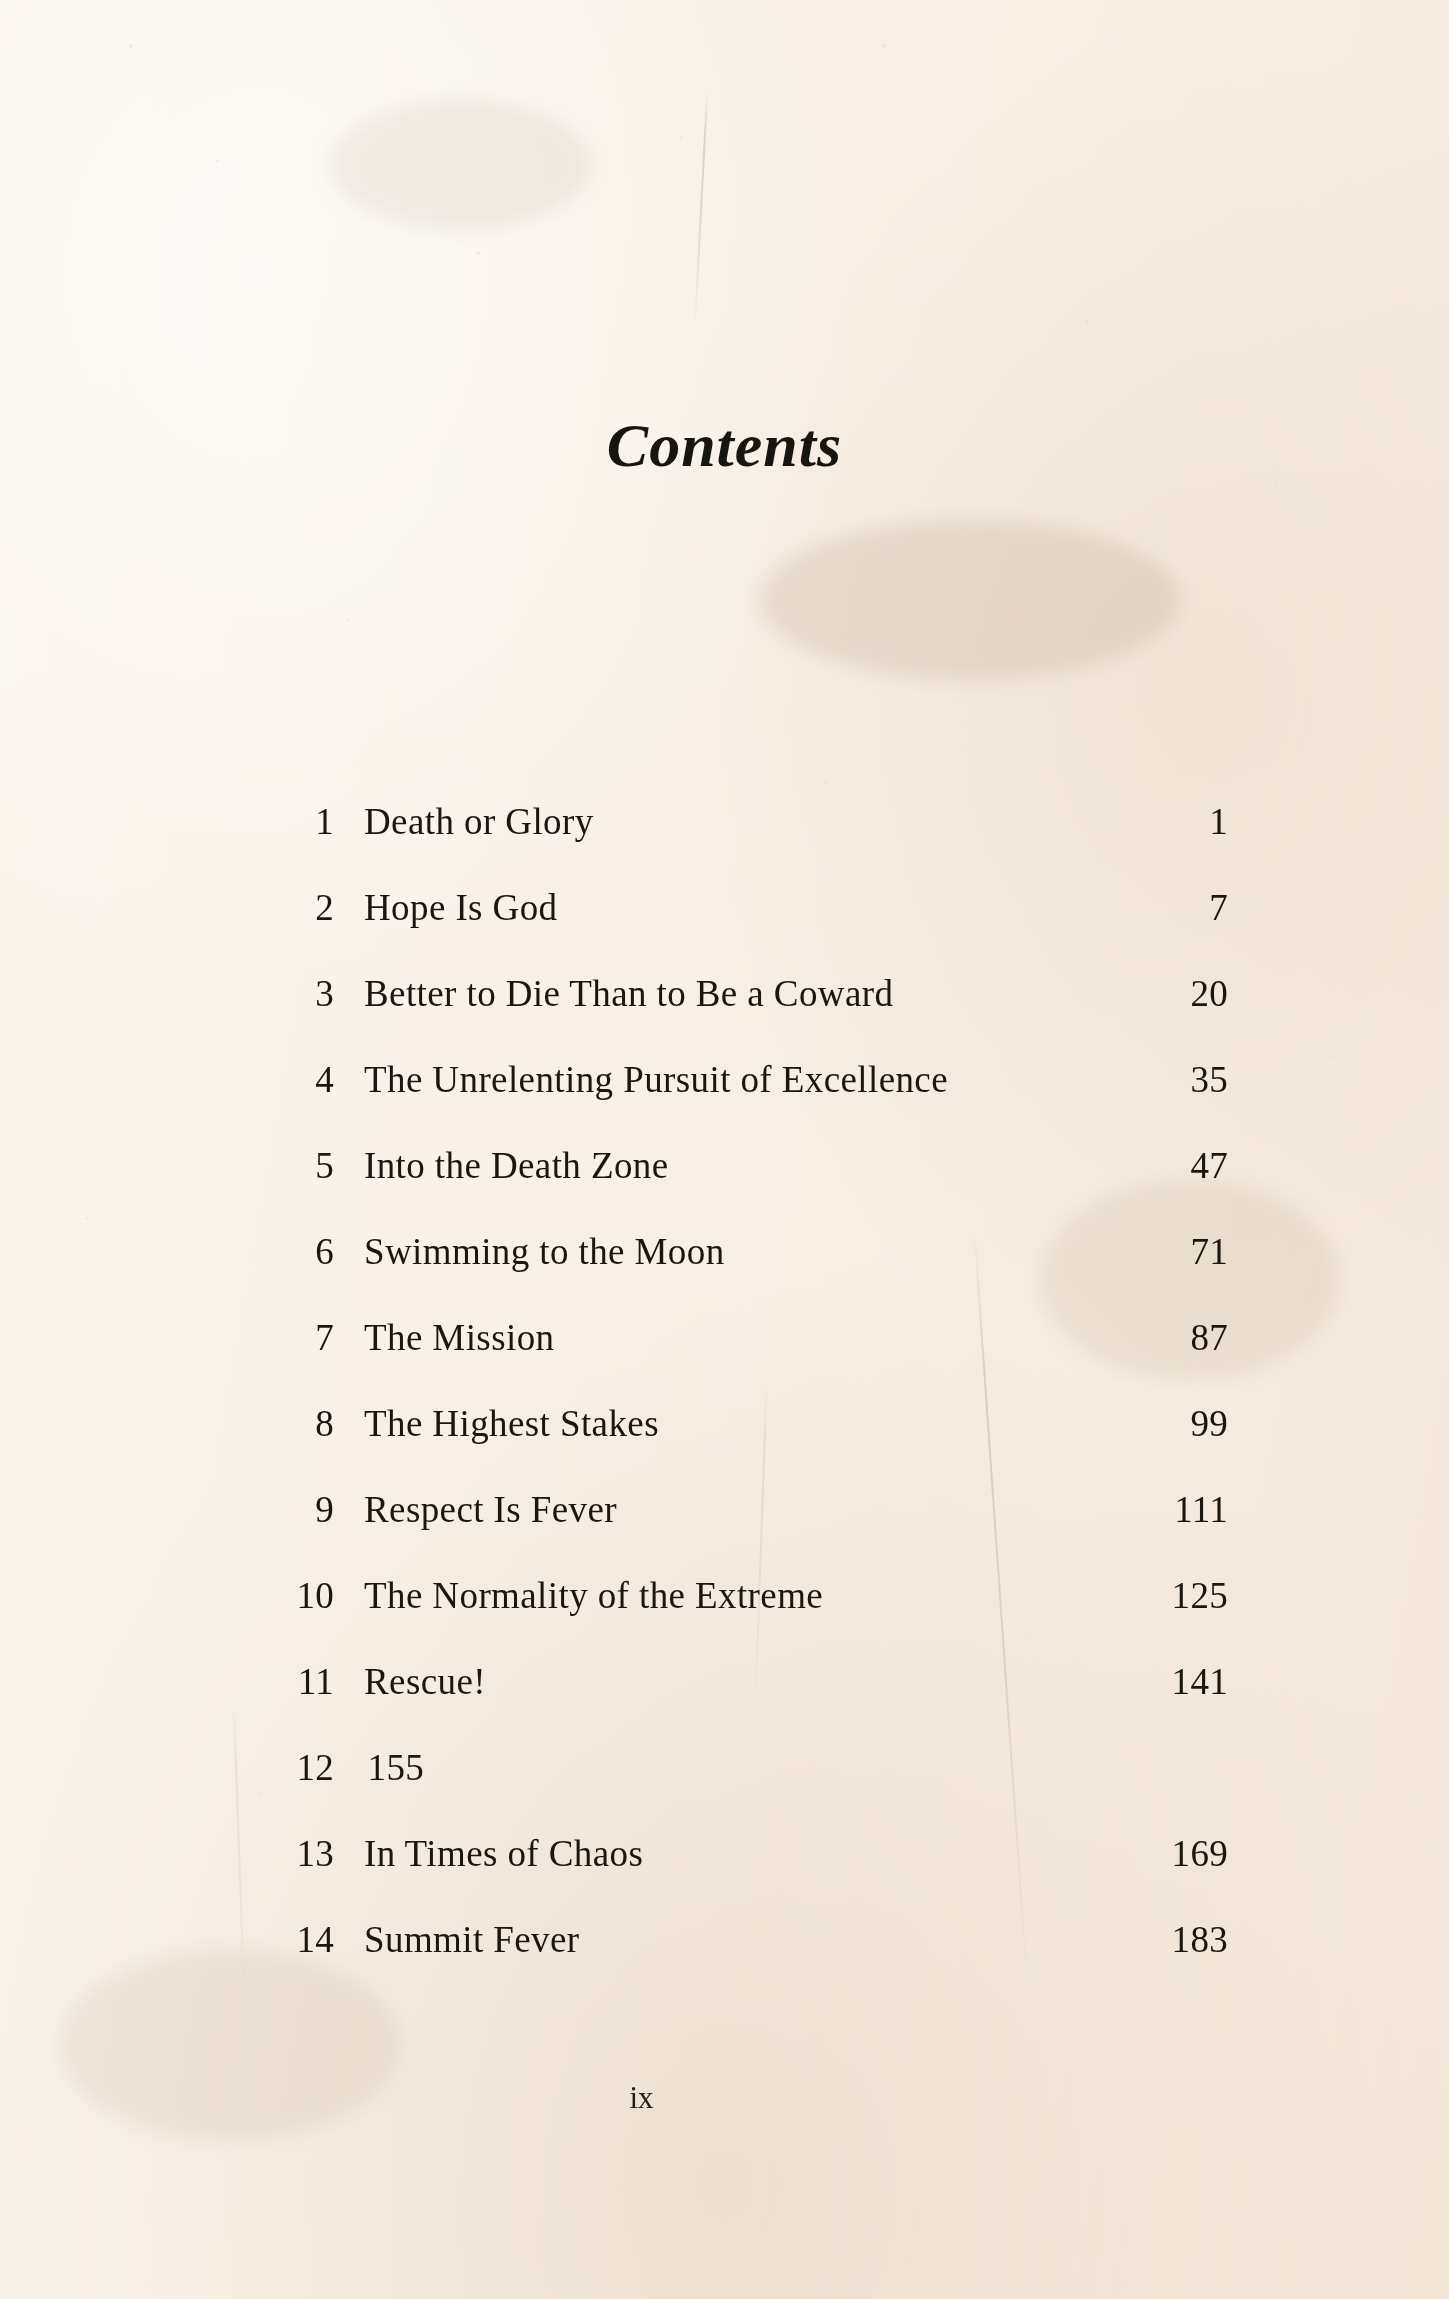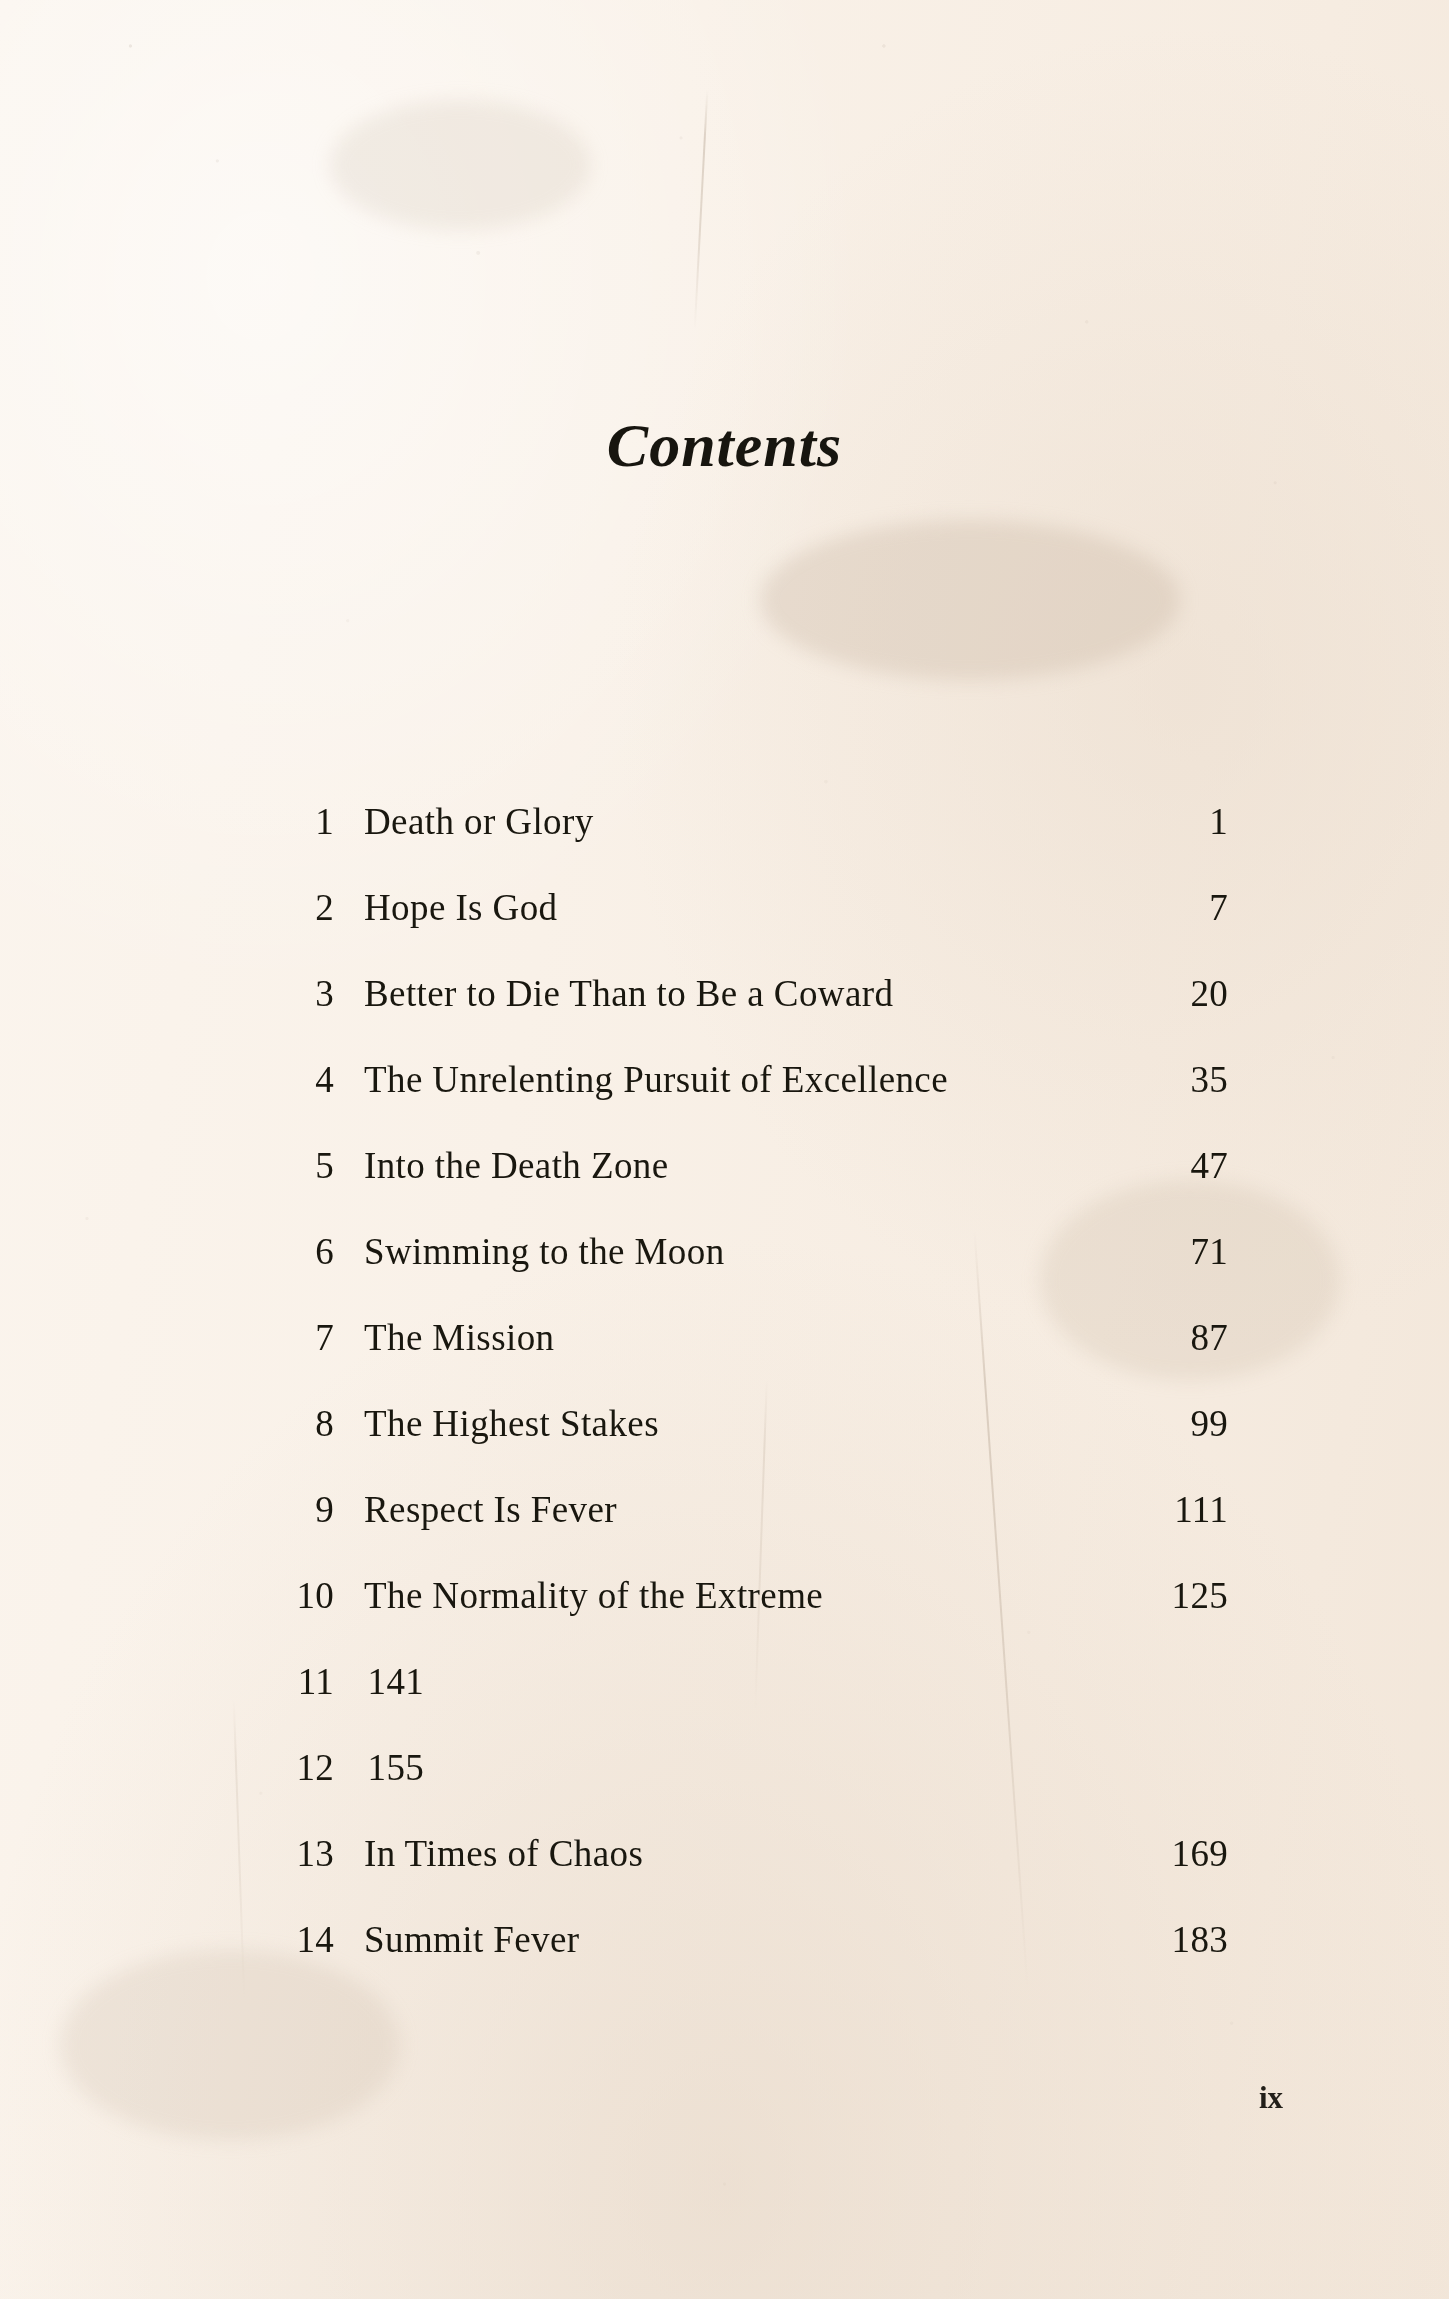--- a/index.html
+++ b/index.html
@@ -119,24 +119,23 @@
     flex: 0 0 90px;
     text-align: right;
     letter-spacing: 0.3px;
   }
 
   .folio {
     position: absolute;
     top: 2080px;
     left: 0;
     width: 1283px;
-    text-align: right;
+    text-align: center;
     font-size: 31px;
     color: #221f19;
-    font-weight: bold;
   }
 </style>
 </head>
 <body>
 
 <div class="page">
   <div class="paper"></div>
   <div class="speckle"></div>
   <div class="smudge smudge-4"></div>
   <div class="smudge smudge-1"></div>
@@ -206,20 +205,21 @@
     </div>
 
     <div class="toc-row">
       <span class="toc-num">10</span>
       <span class="toc-title">The Normality of the Extreme</span>
       <span class="toc-page">125</span>
     </div>
 
     <div class="toc-row">
       <span class="toc-num">11</span>
+      <span class="toc-title">Rescue!</span>
       <span class="toc-page">141</span>
     </div>
 
     <div class="toc-row">
       <span class="toc-num">12</span>
       <span class="toc-page">155</span>
     </div>
 
     <div class="toc-row">
       <span class="toc-num">13</span>

